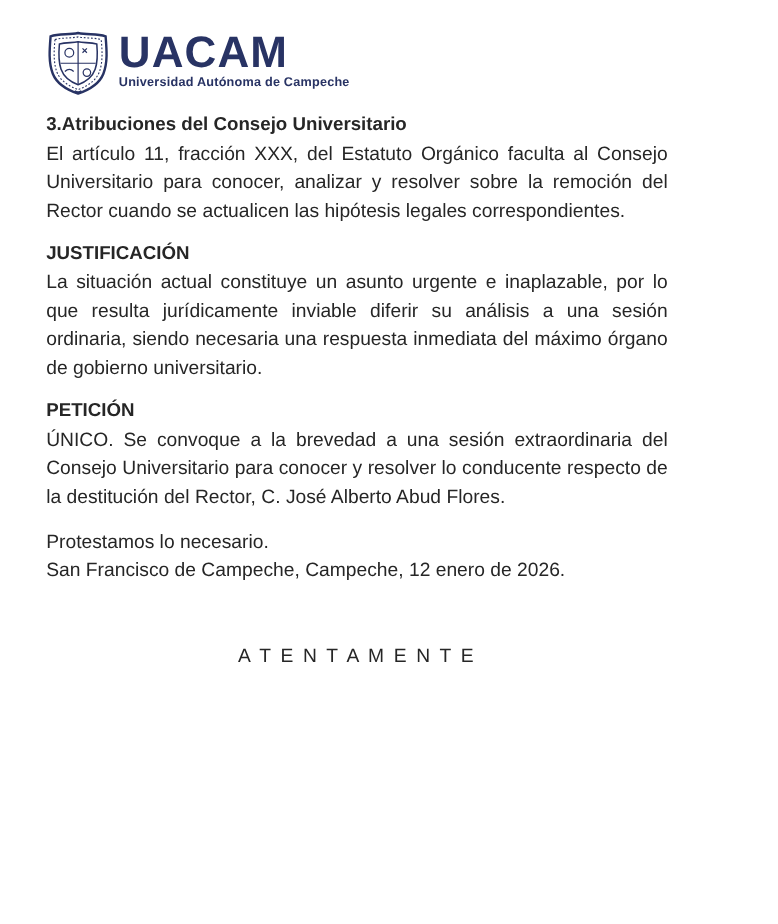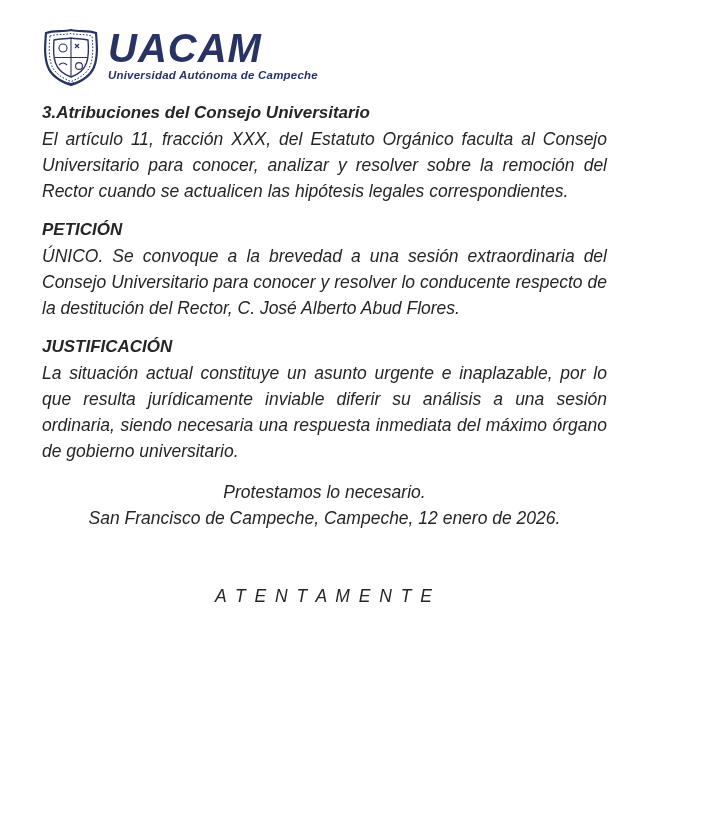--- a/index.html
+++ b/index.html
@@ -14,21 +14,20 @@
     color: #262626;
   }
 
   .page {
     position: relative;
     width: 707px;
     height: 840px;
     margin: 0 auto;
     background: #ffffff;
     overflow: hidden;
-    font-style: italic;
   }
 
   
   .letterhead {
     display: flex;
     align-items: flex-start;
     padding: 27px 0 0 42px;
   }
 
   .crest {
@@ -78,21 +77,20 @@
     line-height: 26px;
   }
 
   .section-body {
     text-align: justify;
     text-justify: inter-word;
   }
 
   .closing {
     margin-top: 15px;
-    text-align: center;
   }
 
   .signature {
     margin-top: 52px;
     text-align: center;
   }
 
   .signature-salutation {
     letter-spacing: 2px;
   }
@@ -126,27 +124,27 @@
   </header>
 
   <main class="letter">
 
     <section class="section">
       <h2 class="section-heading">3.Atribuciones del Consejo Universitario</h2>
       <p class="section-body">El artículo 11, fracción XXX, del Estatuto Orgánico faculta al Consejo Universitario para conocer, analizar y resolver sobre la remoción del Rector cuando se actualicen las hipótesis legales correspondientes.</p>
     </section>
 
     <section class="section">
-      <h2 class="section-heading">PETICIÓN</h2>
-      <p class="section-body">ÚNICO. Se convoque a la brevedad a una sesión extraordinaria del Consejo Universitario para conocer y resolver lo conducente respecto de la destitución del Rector, C. José Alberto Abud Flores.</p>
+      <h2 class="section-heading">JUSTIFICACIÓN</h2>
+      <p class="section-body">La situación actual constituye un asunto urgente e inaplazable, por lo que resulta jurídicamente inviable diferir su análisis a una sesión ordinaria, siendo necesaria una respuesta inmediata del máximo órgano de gobierno universitario.</p>
     </section>
 
     <section class="section">
-      <h2 class="section-heading">JUSTIFICACIÓN</h2>
-      <p class="section-body">La situación actual constituye un asunto urgente e inaplazable, por lo que resulta jurídicamente inviable diferir su análisis a una sesión ordinaria, siendo necesaria una respuesta inmediata del máximo órgano de gobierno universitario.</p>
+      <h2 class="section-heading">PETICIÓN</h2>
+      <p class="section-body">ÚNICO. Se convoque a la brevedad a una sesión extraordinaria del Consejo Universitario para conocer y resolver lo conducente respecto de la destitución del Rector, C. José Alberto Abud Flores.</p>
     </section>
 
     <div class="closing">
       <p>Protestamos lo necesario.</p>
       <p>San Francisco de Campeche, Campeche, 12 enero de 2026.</p>
     </div>
 
     <div class="signature">
       <p class="signature-salutation">A T E N T A M E N T E</p>
     </div>

